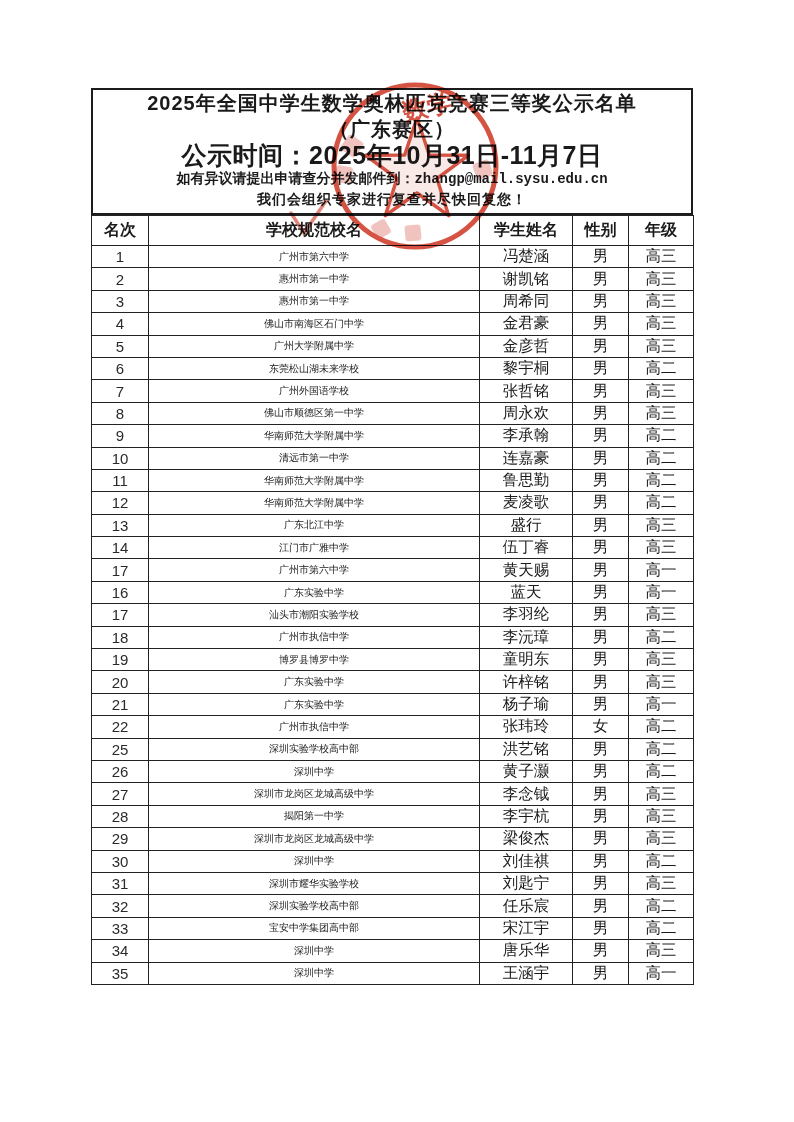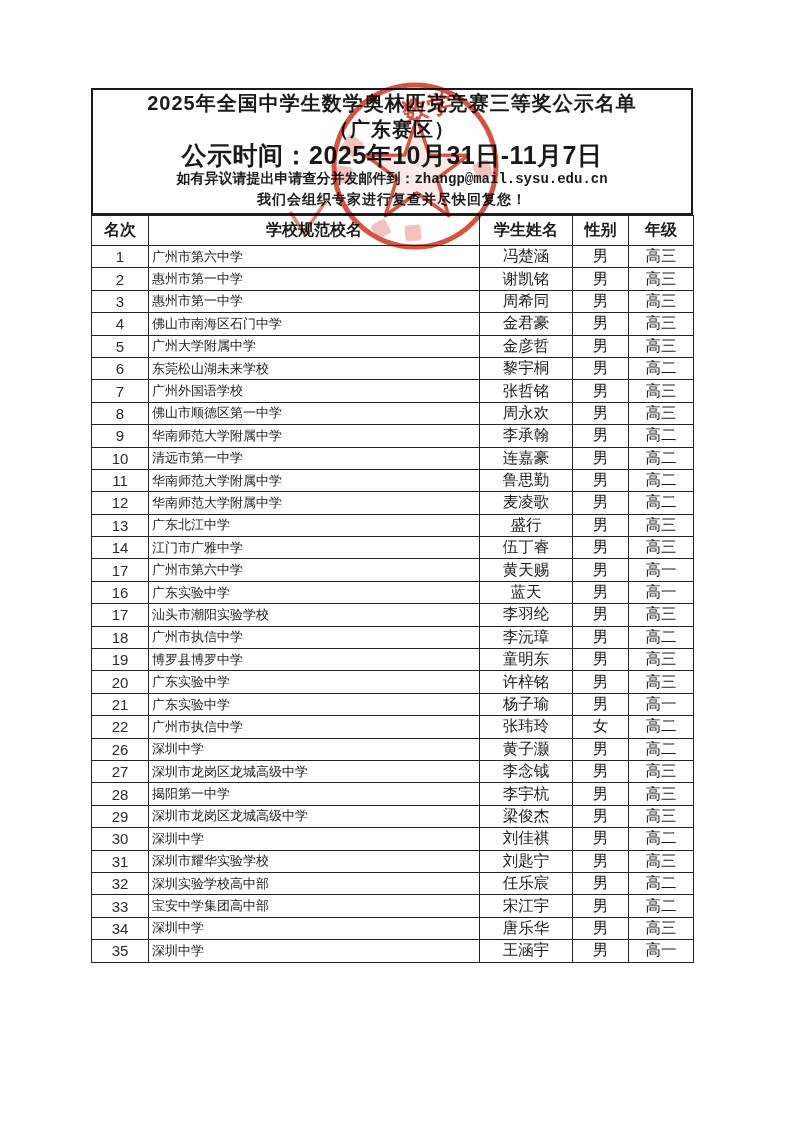--- a/index.html
+++ b/index.html
@@ -61,22 +61,22 @@
     font-family:"Liberation Sans", sans-serif;
     font-size:16px;font-weight:bold;
     text-align:center;
   }
   td.c-rank{
     text-align:center;
     font-family:"Liberation Sans", sans-serif;
     font-size:15px;color:#2a2a2a;
   }
   td.c-school{
-    text-align:left;
-    font-size:13px;
+    text-align:center;
+    font-size:10px;
     padding-left:5px;
   }
   td.c-name, td.c-gender, td.c-grade{
     text-align:center;
     font-size:15.5px;
   }
   
   .seal{
     position:absolute;
     left:285px;top:65px;
@@ -273,20 +273,27 @@
             <td class="c-grade">高一</td>
           </tr>
           <tr>
             <td class="c-rank">22</td>
             <td class="c-school">广州市执信中学</td>
             <td class="c-name">张玮玲</td>
             <td class="c-gender">女</td>
             <td class="c-grade">高二</td>
           </tr>
           <tr>
+            <td class="c-rank">25</td>
+            <td class="c-school">深圳实验学校高中部</td>
+            <td class="c-name">洪艺铭</td>
+            <td class="c-gender">男</td>
+            <td class="c-grade">高二</td>
+          </tr>
+          <tr>
             <td class="c-rank">26</td>
             <td class="c-school">深圳中学</td>
             <td class="c-name">黄子灏</td>
             <td class="c-gender">男</td>
             <td class="c-grade">高二</td>
           </tr>
           <tr>
             <td class="c-rank">27</td>
             <td class="c-school">深圳市龙岗区龙城高级中学</td>
             <td class="c-name">李念钺</td>

